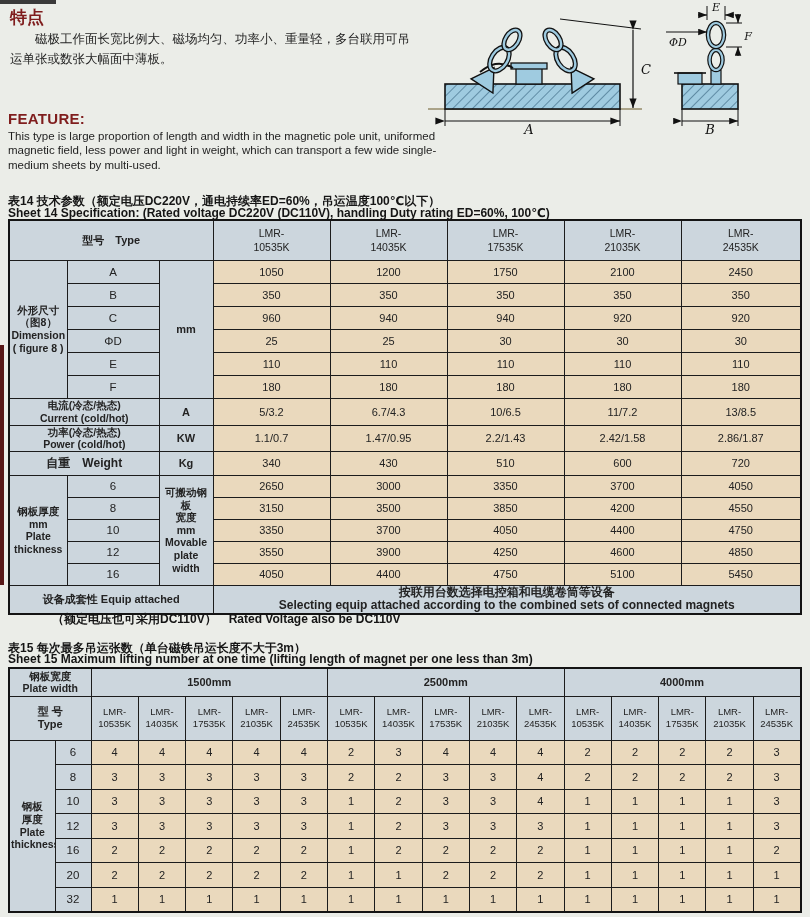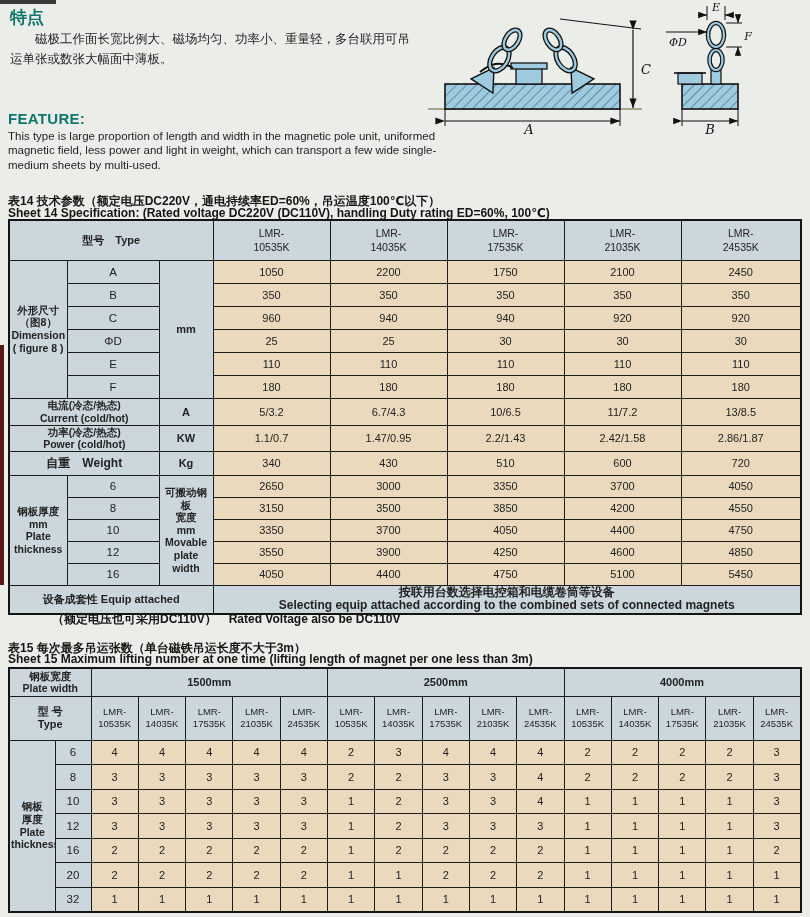--- a/index.html
+++ b/index.html
@@ -5,21 +5,21 @@
   * { box-sizing: border-box; margin: 0; padding: 0; }
   html, body { width: 810px; height: 917px; }
   body {
     position: relative;
     background: #ebede8;
     font-family: "Liberation Sans", "DejaVu Sans", sans-serif;
     color: #222;
     overflow: hidden;
   }
   .abs { position: absolute; }
-  .blue-title { color: #0f766e; font-weight: bold; }
+  .blue-title { color: #7f1d1d; font-weight: bold; }
   .zh-title { font-size: 17px; }
   .en-title { font-size: 15px; letter-spacing: 0.3px; }
   .zh-body { font-size: 12.5px; line-height: 1.6; color: #1f1f1f; }
   .en-body { font-size: 11.5px; line-height: 1.25; color: #1f1f1f; }
   .cap { font-size: 12px; font-weight: bold; color: #151515; white-space: nowrap; }
   .note { font-size: 12px; font-weight: bold; color: #151515; }
 
   table { border-collapse: collapse; table-layout: fixed; border: 2px solid #141414; background: #3b82f6; }
   td {
     border: 1px solid #1c1c1c;
@@ -174,21 +174,21 @@
 24535K</td>
       </tr>
   <tr class="rh23">
     <td class="th pre grp" rowspan="6">外形尺寸
 （图8）
 Dimension
 ( figure 8 )</td>
     <td class="th dimletter">A</td>
     <td class="th" rowspan="6">mm</td>
   <td class="val">1050</td>
-        <td class="val">2200</td>
+        <td class="val">1200</td>
         <td class="val">1750</td>
         <td class="val">2100</td>
         <td class="val">2450</td>
       </tr>
   <tr class="rh23">
     <td class="th dimletter">B</td>
   <td class="val">350</td>
         <td class="val">350</td>
         <td class="val">350</td>
         <td class="val">350</td>

